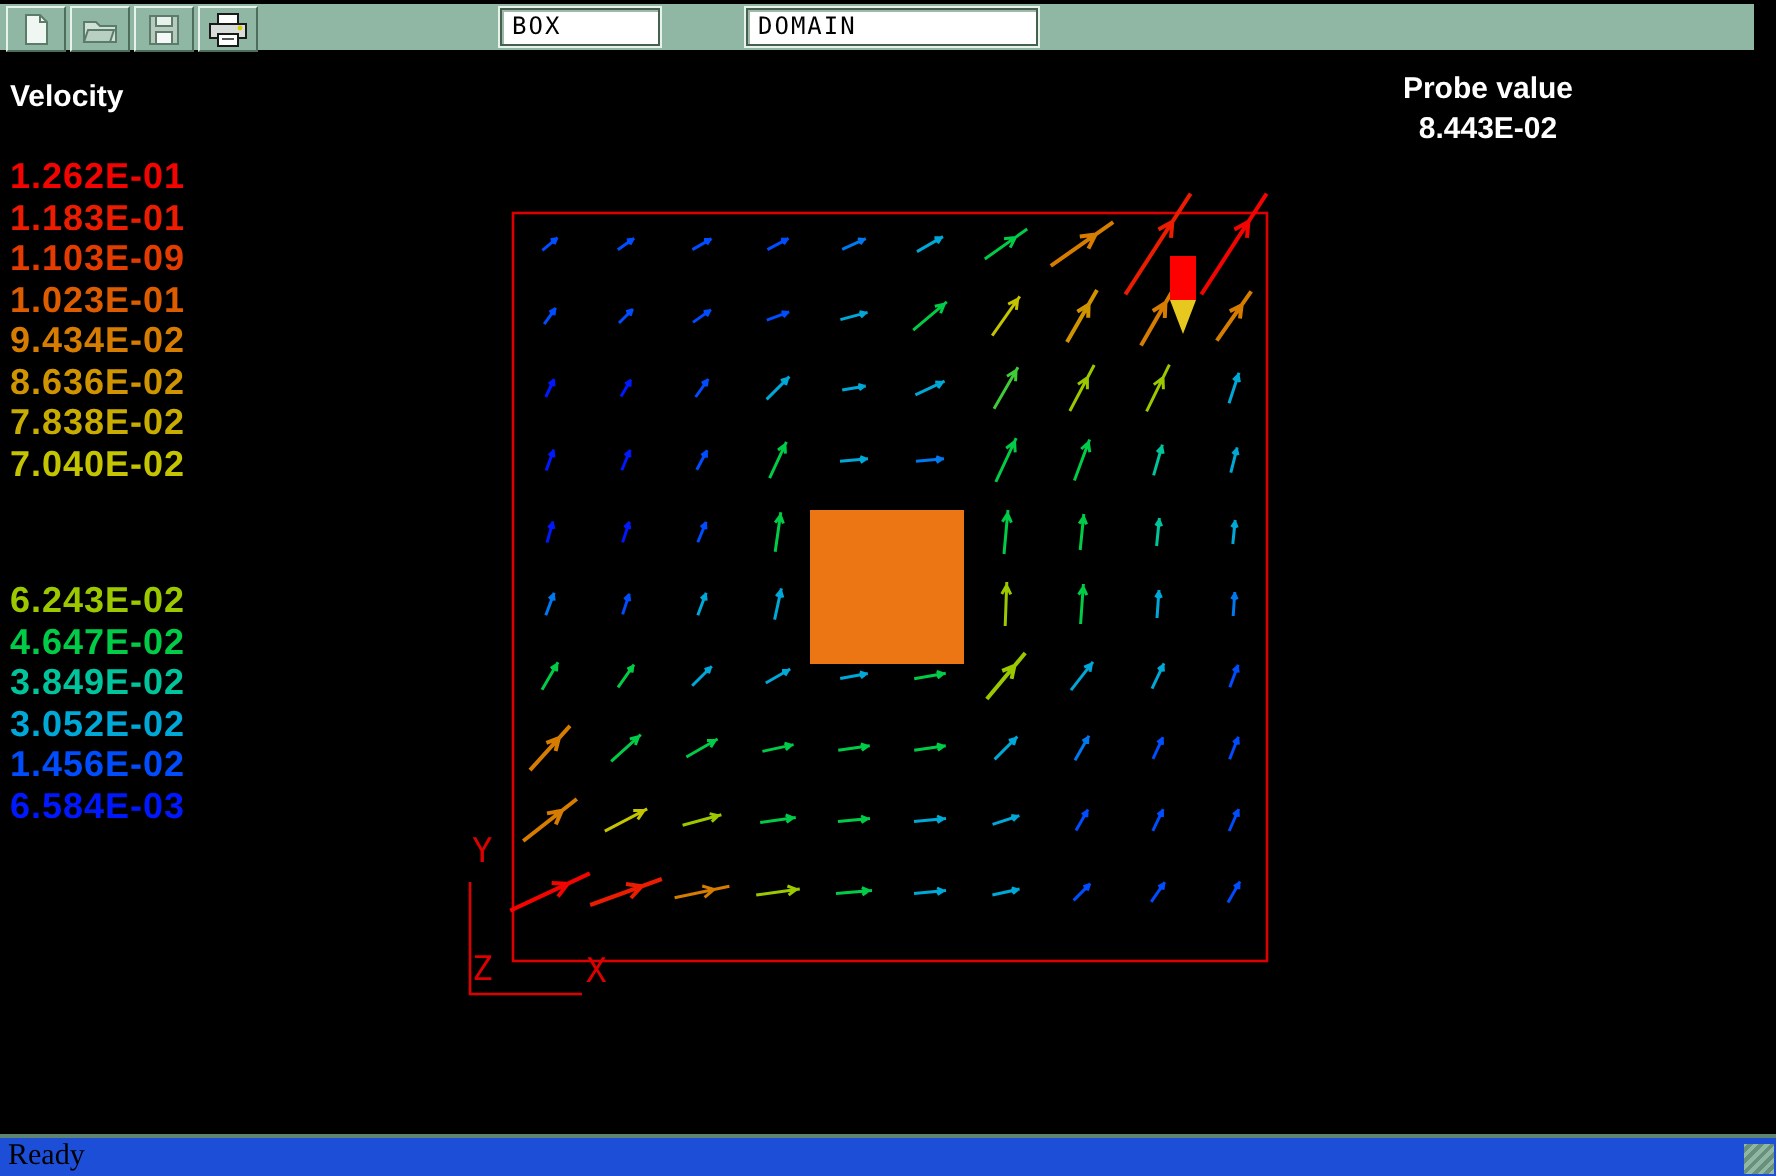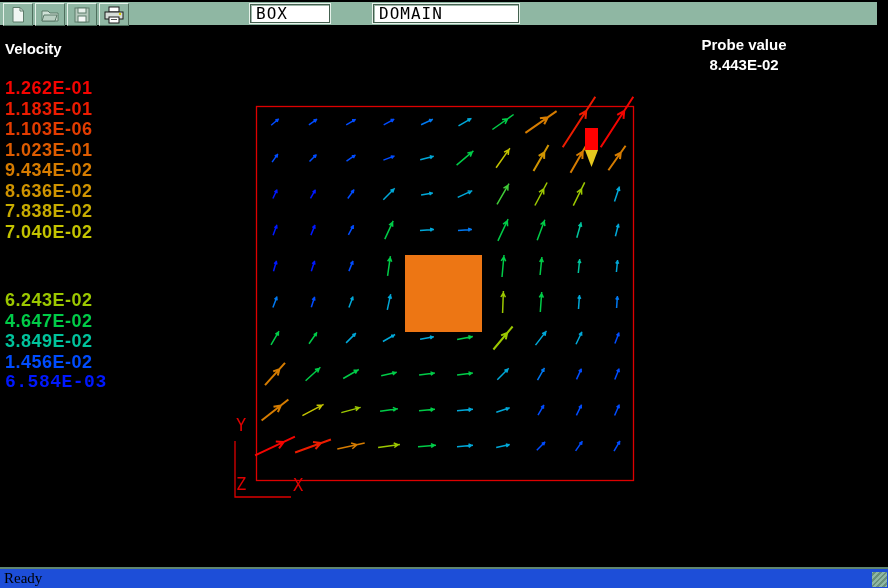--- a/index.html
+++ b/index.html
@@ -7,21 +7,21 @@
           font-family:"Liberation Sans",sans-serif;}
   
   .toolbar{position:absolute;top:0;left:0;width:888px;height:27px;background:#000;}
   .toolbar-face{position:absolute;top:2px;left:0;width:877px;height:23px;background:#8fb7a3;}
   .tb-btn{position:absolute;top:1px;width:28px;height:21px;background:#8fb7a3;
           border-top:1px solid #e6f2ea;border-left:1px solid #e6f2ea;
           border-right:1px solid #4e6e5c;border-bottom:1px solid #4e6e5c;
           display:flex;align-items:center;justify-content:center;cursor:pointer;}
   .tb-field{position:absolute;top:2px;height:13px;background:#ffffff;color:#000;
           border:1px solid #44604f;box-shadow:inset 1px 1px 0 #9fb8aa, 0 0 0 1px #e6f2ea;
-          font-family:"DejaVu Sans Mono",monospace;font-size:16px;line-height:13px;
+          font-family:"DejaVu Sans Mono",monospace;font-size:12px;line-height:13px;
           padding:2px 5px;letter-spacing:1px;}
   
   .viewport{position:absolute;top:27px;left:0;width:888px;height:540px;background:#000;}
   .legend{position:absolute;left:5px;top:13px;width:110px;}
   .legend-title{color:#ffffff;font-size:15px;font-weight:bold;margin-bottom:21px;}
   .legend-entry{font-size:18px;font-weight:bold;height:20.5px;line-height:20.5px;
           font-family:"Liberation Sans",sans-serif;letter-spacing:0.5px;}
   .probe{position:absolute;left:686px;top:8px;width:116px;text-align:center;color:#ffffff;}
   .probe div{font-size:15px;font-weight:bold;line-height:20px;}
   svg.plot{position:absolute;top:0;left:0;}
@@ -72,31 +72,32 @@
     </div>
   </div>
 
   <div class="viewport">
 
     <div class="legend">
       <div class="legend-title">Velocity</div>
       <div>
           <div class="legend-entry" style="color: rgb(244, 4, 0);">1.262E-01</div>
           <div class="legend-entry" style="color: rgb(236, 28, 0);">1.183E-01</div>
-          <div class="legend-entry" style="color: rgb(228, 60, 0);">1.103E-06</div>
+          <div class="legend-entry" style="color: rgb(228, 60, 0);">1.103E-09</div>
           <div class="legend-entry" style="color: rgb(222, 92, 0);">1.023E-01</div>
           <div class="legend-entry" style="color: rgb(214, 124, 0);">9.434E-02</div>
           <div class="legend-entry" style="color: rgb(208, 148, 0);">8.636E-02</div>
           <div class="legend-entry" style="color: rgb(200, 172, 0);">7.838E-02</div>
           <div class="legend-entry" style="color: rgb(196, 196, 0);">7.040E-02</div>
           <div class="legend-entry" style="color: rgb(156, 200, 0); margin-top: 48px;">6.243E-02</div>
           <div class="legend-entry" style="color: rgb(0, 204, 72);">4.647E-02</div>
           <div class="legend-entry" style="color: rgb(0, 196, 156);">3.849E-02</div>
+          <div class="legend-entry" style="color: rgb(0, 168, 216);">3.052E-02</div>
           <div class="legend-entry" style="color: rgb(0, 76, 255);">1.456E-02</div>
-          <div class="legend-entry" style="color: rgb(0, 24, 255); font-family: Liberation Mono, monospace;">6.584E-03</div>
+          <div class="legend-entry" style="color: rgb(0, 24, 255);">6.584E-03</div>
         </div>
     </div>
 
     <div class="probe">
       <div>Probe value</div>
       <div>8.443E-02</div>
     </div>
 
     <svg class="plot" width="888" height="540" viewBox="0 0 888 540">
         <rect x="256.5" y="79.5" width="377" height="374" fill="none" stroke="#dd0000" stroke-width="1.3"></rect>

